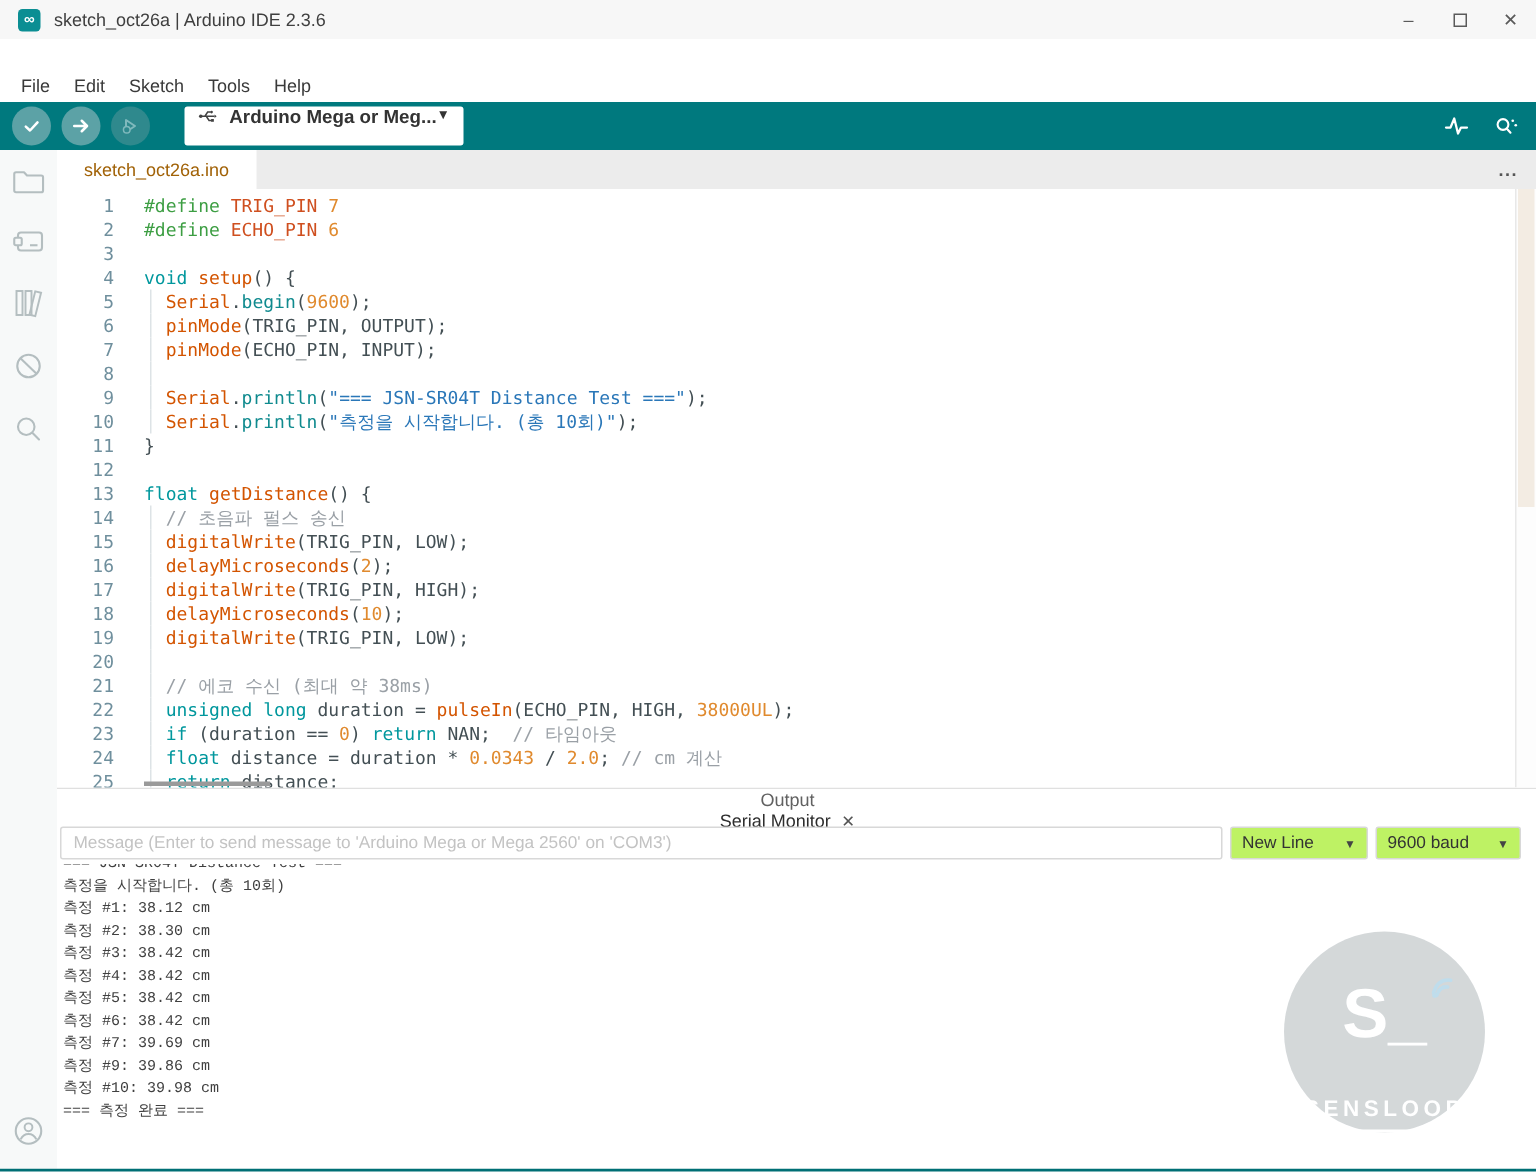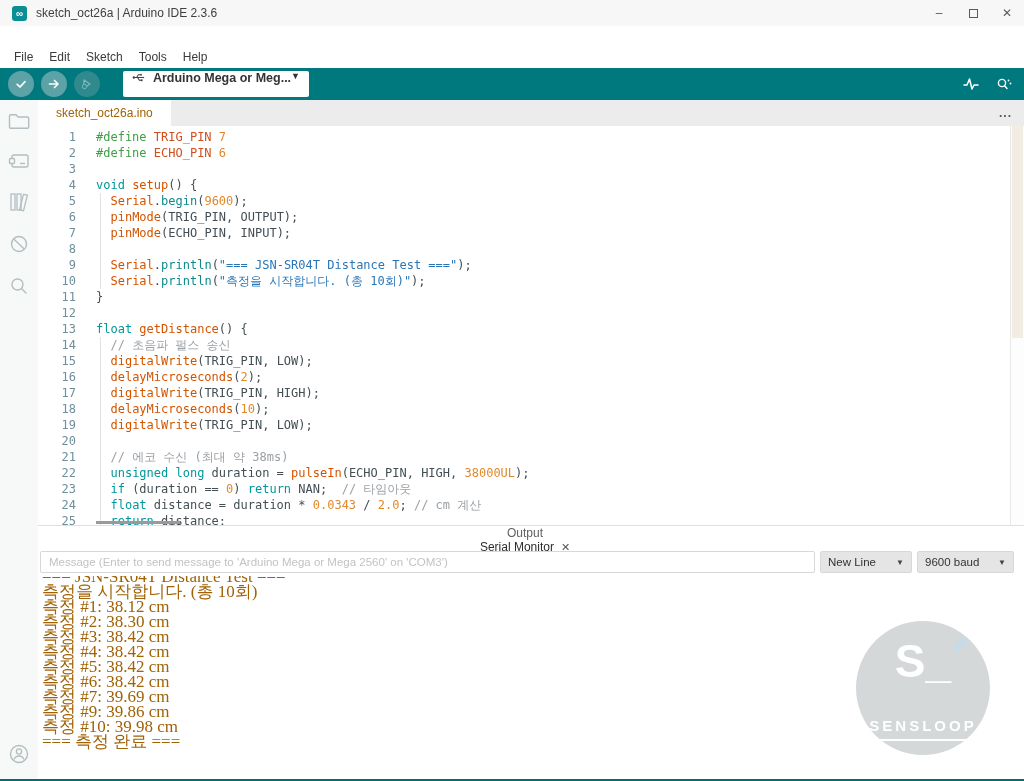--- a/index.html
+++ b/index.html
@@ -66,33 +66,33 @@
   .panel-tab { font-size:12px; color:#616161; margin-right:22px; display:flex; align-items:center; gap:7px; }
   .panel-tab.active { color:#2d2d2d; }
   .tab-close { color:#555; font-size:11px; }
   .panel-actions { margin-left:auto; display:flex; align-items:center; gap:9px; padding-right:10px; }
   .chevrons-btn { width:18px; height:18px; border:1px solid #78a9d6; background:#e9e9e9;
                   display:flex; align-items:center; justify-content:center; }
   .message-row { display:flex; align-items:center; gap:5px; padding:1px 10px 3px 2px; }
   .message-input { flex:1; height:22px; border:1px solid #d8d8d8; border-radius:2px; padding:0 8px;
                    font-size:11.5px; color:#555; outline:none; font-family:"Liberation Sans",sans-serif; }
   .message-input::placeholder { color:#c3c3c3; }
-  .selectbox { height:22px; border:1px solid #d8d8d8; border-radius:2px; background:#e5e5e5; display:flex;
+  .selectbox { height:22px; border:1px solid #d8d8d8; border-radius:2px; background:#bef264; display:flex;
                align-items:center; justify-content:space-between; font-size:11.5px; color:#333; padding:0 7px; flex:none; }
   .sel-newline { width:92px; } .sel-baud { width:97px; }
   .sel-caret { font-size:8px; color:#444; margin-left:6px; }
-  .serial-output { flex:1; overflow:hidden; padding-left:4px; font-family:Liberation Serif, serif;
-                   font-size:17px; line-height:15px; color:#a16207; }
+  .serial-output { flex:1; overflow:hidden; padding-left:4px; font-family:Liberation Mono, monospace;
+                   font-size:10px; line-height:15px; color:#404040; }
   .serial-line { white-space:pre; height:15px; }
   .serial-line:first-child { margin-top:-7px; }
 
   
   .watermark { position:absolute; left:856px; top:621px; width:134px; height:134px; border-radius:50%;
                background:#d2d6d8; opacity:.95; display:flex; flex-direction:column; align-items:center;
-               justify-content:center; z-index:3;gap:28px; }
+               justify-content:flex-end; z-index:3;gap:28px; }
   .wm-logo { position:relative; color:#fff; font-weight:bold; font-size:46px; line-height:40px;
              font-family:"Liberation Sans",sans-serif; margin-top:6px; }
   .wm-wifi { position:absolute; top:-12px; right:-22px; }
   .wm-brand { color:#fff; font-weight:bold; font-size:15px; letter-spacing:3px; margin-top:8px;
               border-bottom:2px solid #fff; padding-bottom:5px; }
 
   
   .statusbar { height:22px; background:#006f75; display:flex; align-items:center; color:#fff;
                font-size:11.5px; padding:0 12px; }
   .sb-right { margin-left:auto; display:flex; gap:18px; }

